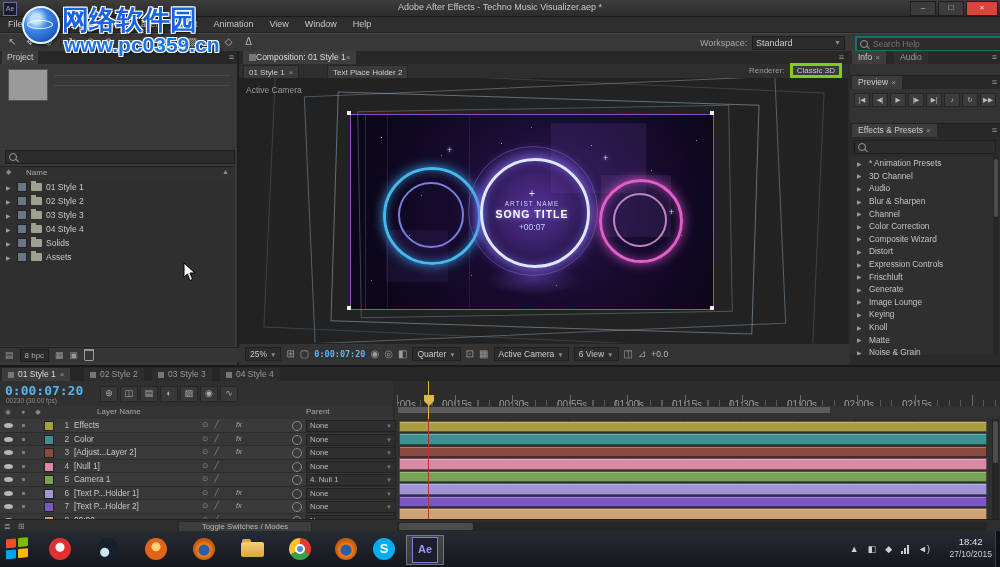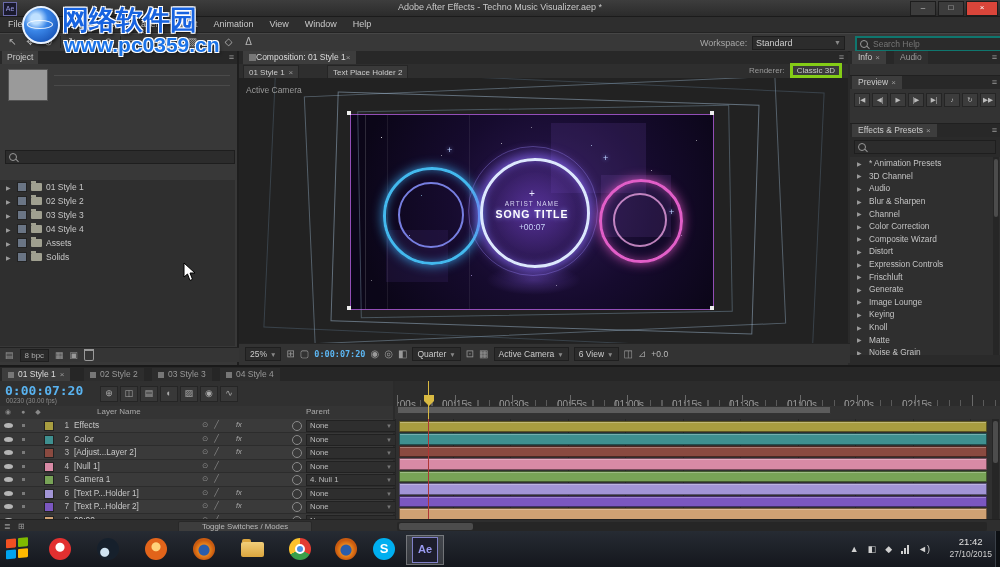--- a/index.html
+++ b/index.html
@@ -316,20 +316,25 @@
       </div>
       <span class="pmenu">≡</span>
     </div>
     <div id="proj-thumb"></div>
     <div class="hline" style="top:24px"></div>
     <div class="hline" style="top:34px"></div>
     <div id="proj-search">
       <span class="mag"></span>
       <input style="">
     </div>
+    <div id="proj-cols">
+      <span class="cicon">◆</span>
+      <span class="cname">Name</span>
+      <span class="sort">▲</span>
+    </div>
     <div id="proj-list">
       <div class="prow">
         <span class="tw">▶</span>
           <span class="chip"></span>
           <span class="fold"></span>
         <span>01 Style 1</span>
       </div>
       <div class="prow">
         <span class="tw">▶</span>
           <span class="chip"></span>
@@ -345,27 +350,27 @@
       <div class="prow">
         <span class="tw">▶</span>
           <span class="chip"></span>
           <span class="fold"></span>
         <span>04 Style 4</span>
       </div>
       <div class="prow">
         <span class="tw">▶</span>
           <span class="chip"></span>
           <span class="fold"></span>
-        <span>Assets</span>
+        <span>Solids</span>
       </div>
       <div class="prow">
         <span class="tw">▶</span>
           <span class="chip"></span>
           <span class="fold"></span>
-        <span>Solids</span>
+        <span>Assets</span>
       </div>
     </div>
     <div id="proj-footer">
       <span class="ficon">▤</span>
       <span class="bpc-box">8 bpc</span>
       <span class="ficon">▦</span>
       <span class="ficon">▣</span>
       <span class="trash"></span>
     </div>
   </div>
@@ -778,21 +783,21 @@
       <span class="tico">◧</span>
       <span class="tico">◆</span>
       <span class="netbars">
         <i style="height:3px"></i>
           <i style="height:6px"></i>
           <i style="height:9px"></i>
       </span>
       <span class="tico">◄)</span>
     </div>
     <div id="clock">
-      <div>21:42</div>
+      <div>18:42</div>
       <div class="date">27/10/2015</div>
     </div>
     <div id="desk-sliver"></div>
   </div>
 
   <div id="watermark">
     <div id="wm-globe"></div>
     <div id="wm-name">网络软件园</div>
     <div id="wm-url">www.pc0359.cn</div>
   </div>

